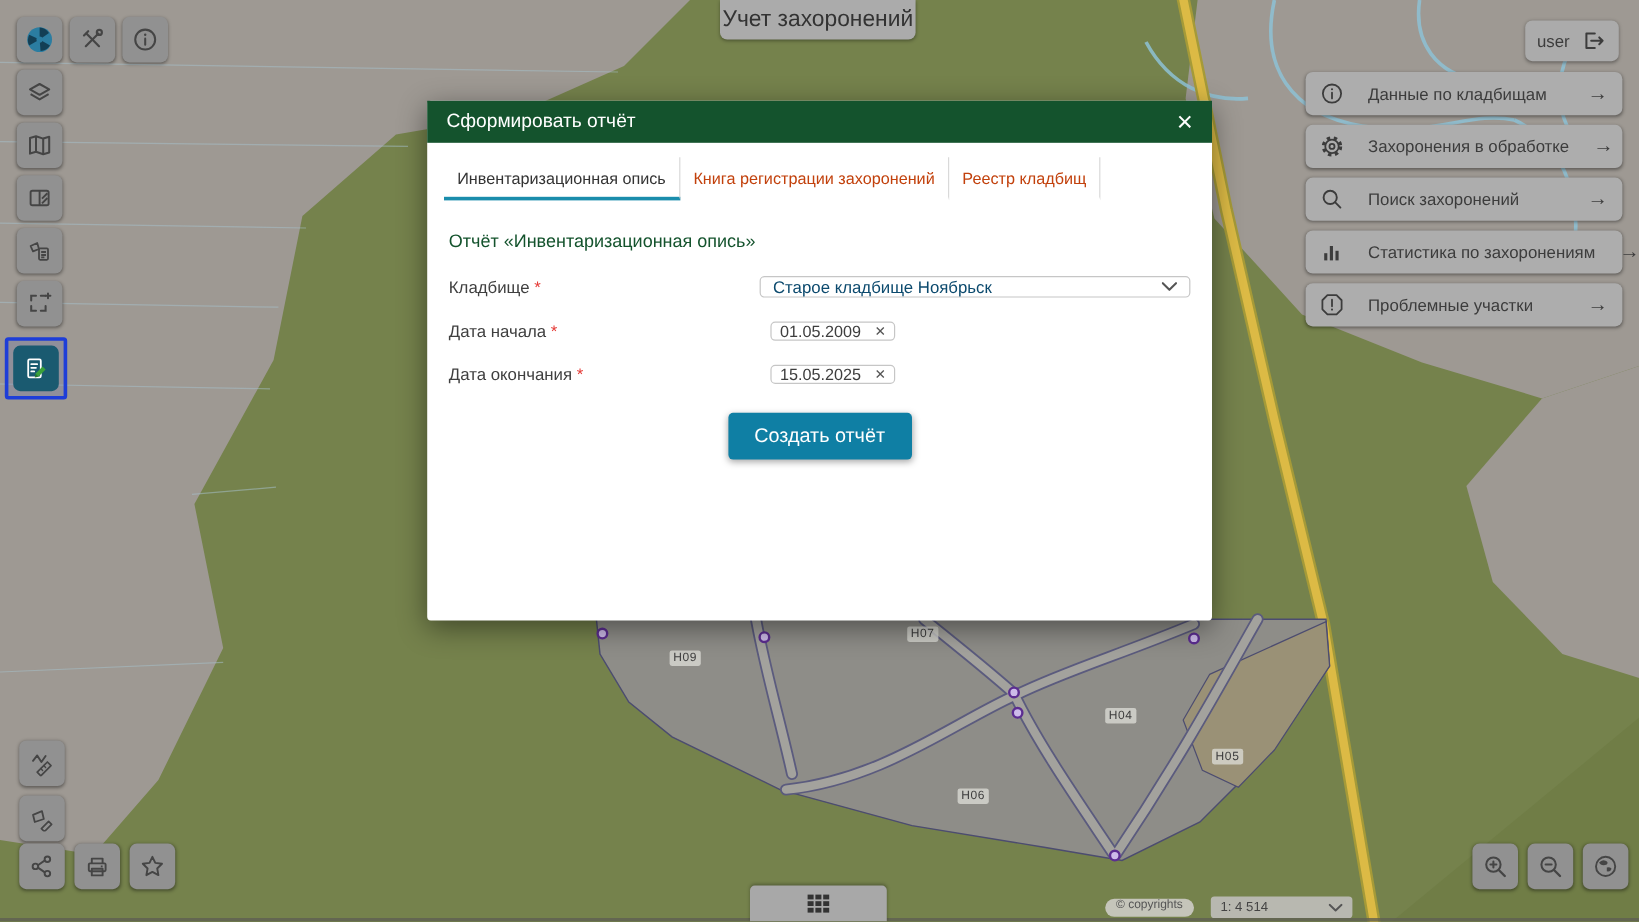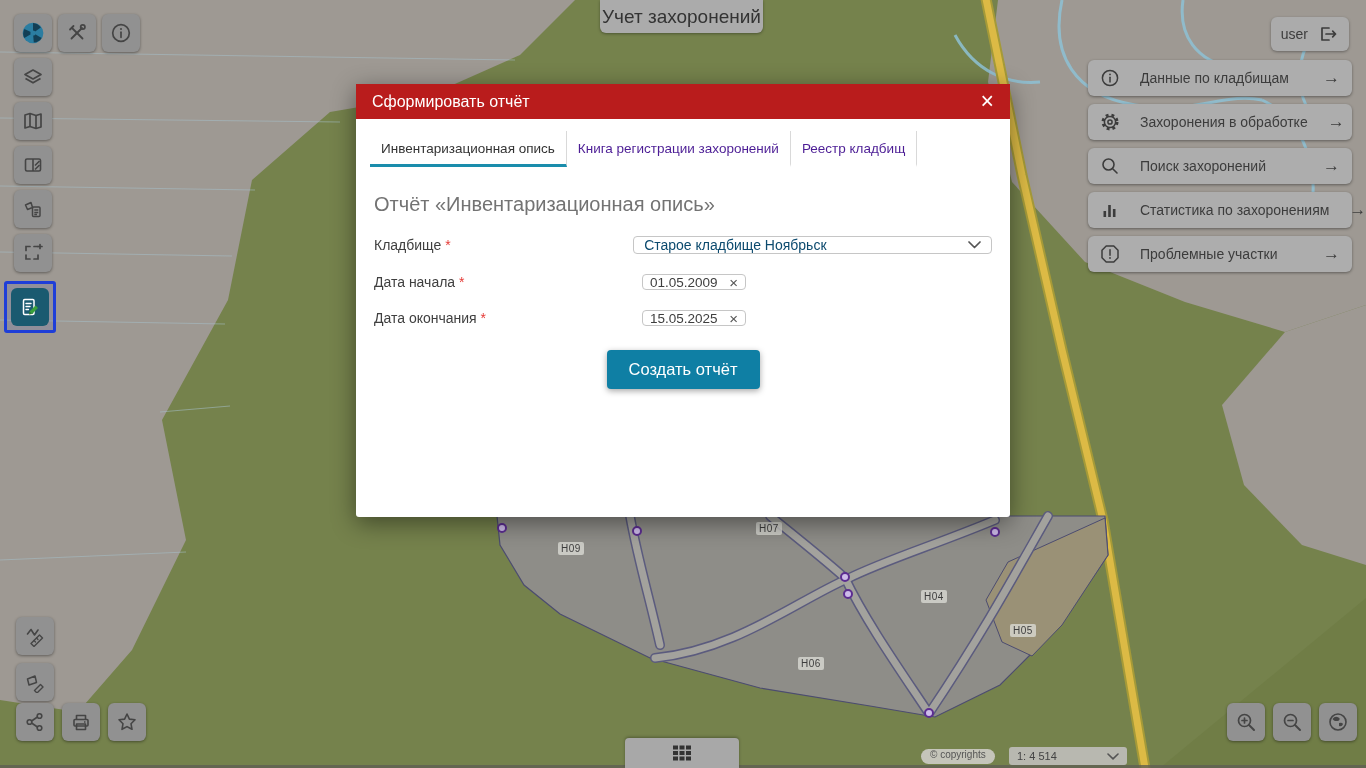--- a/index.html
+++ b/index.html
@@ -44,29 +44,29 @@
   .right-menu { position: absolute; top: 60px; right: 14px; width: 264px; display: flex;
     flex-direction: column; gap: 8px; }
   .menu-item { height: 36px; display: flex; align-items: center; gap: 20px; padding: 0 12px;
     background: #adadad; border-radius: 6px; color: #3c3c3c; font-size: 14px;
     box-shadow: 0 1px 3px rgba(0,0,0,.4); cursor: pointer; white-space: nowrap; }
   .menu-item .arrow { margin-left: auto; font-size: 17px; }
 
   
   .dialog { position: absolute; left: 356px; top: 84px; width: 654px; height: 433px;
     background: #fff; border-radius: 3px; box-shadow: 0 6px 24px rgba(0,0,0,.45); }
-  .dialog-header { height: 35px; background: #b91c1c; color: #fff; display: flex;
+  .dialog-header { height: 35px; background: #14532d; color: #fff; display: flex;
     align-items: center; padding: 0 16px; font-size: 16px; }
   .close-x { margin-left: auto; font-size: 23px; line-height: 1; color: #fff; cursor: pointer;
     font-weight: 300; }
   .tabs { display: flex; margin: 12px 14px 0; }
-  .tab { padding: 10px 11px 8px; font-size: 13.5px; color: #4c1d95; white-space: nowrap;
+  .tab { padding: 10px 11px 8px; font-size: 13.5px; color: #c2410c; white-space: nowrap;
     border-bottom: 3px solid transparent; border-right: 1px solid #d9d9d9; cursor: pointer; }
   .tab.active { color: #333; border-bottom-color: #1a8dac; }
-  .section-title { margin: 26px 18px 0; font-size: 20px; color: #737373; }
+  .section-title { margin: 26px 18px 0; font-size: 15px; color: #14532d; }
   .frow { display: flex; align-items: center; margin: 20px 18px 0; gap: 32px; }
   .flabel { width: 236px; font-size: 14px; color: #3f3f3f; }
   .req { color: #e53935; }
   .selectbox { width: 372px; height: 18px; border: 1px solid #c6c6c6; border-radius: 4px;
     background: #fff; display: flex; align-items: center; padding: 0 10px; font-size: 14px;
     color: #0c4a6e; cursor: pointer; }
   .selectbox .chev { margin-left: auto; }
   .datebox { width: 104px; height: 16px; border: 1px solid #c6c6c6; border-radius: 4px;
     background: #fff; display: flex; align-items: center; justify-content: space-between;
     padding: 0 7px; font-size: 13.5px; color: #3e3e3e; }

